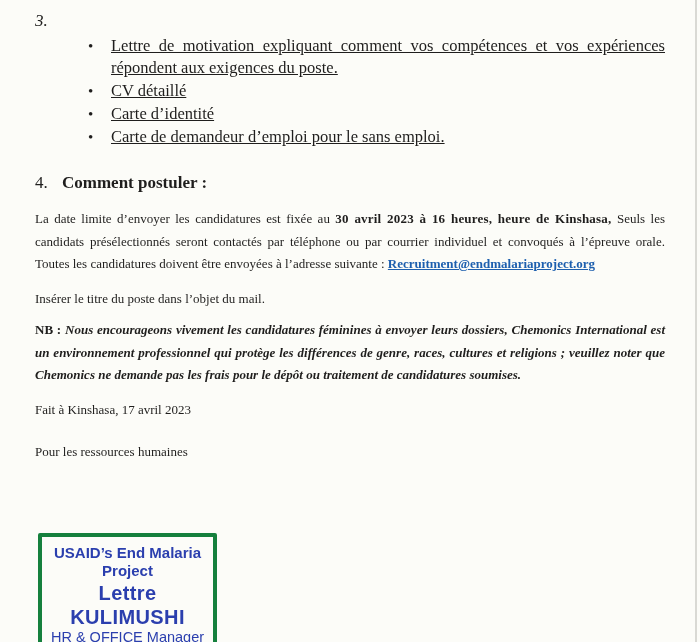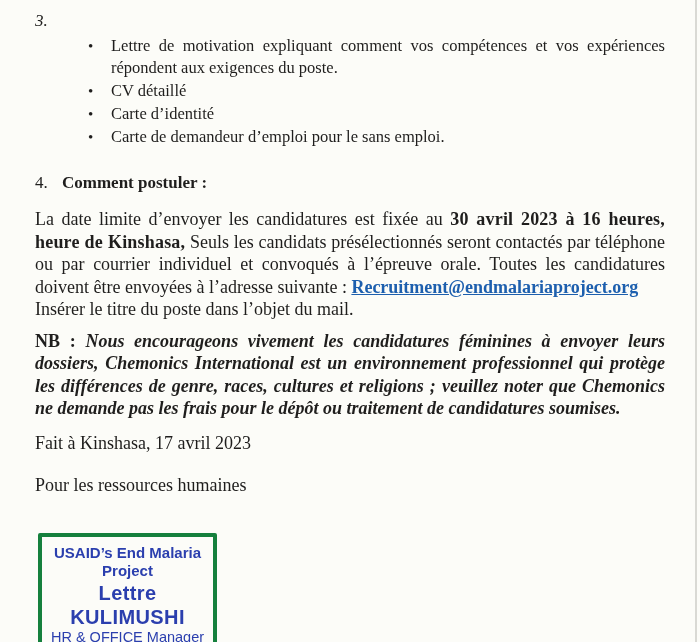--- a/index.html
+++ b/index.html
@@ -27,45 +27,46 @@
   }
   .section-heading .num { width: 27px; flex: 0 0 27px; }
   .h3 .num { font-style: italic; }
   .h3 .title { font-weight: bold; font-style: italic; letter-spacing: .2px; }
   .h4 { margin-top: 24px; }
   .h4 .title { font-weight: bold; }
   ul.bullets {
     list-style: none;
     margin-top: 3px;
     padding-left: 53px;
+    text-decoration: underline;
   }
   ul.bullets li {
     position: relative;
     font-size: 16.5px; line-height: 22px;
     padding-left: 23px;
     margin-bottom: 1px;
     text-align: justify;
   }
   ul.bullets li::before {
     content: "•";
     position: absolute; left: 0; top: 0;
     font-size: 15px;
   }
   .body-text {
-    font-size: 18px; line-height: 22.5px;
+    font-size: 13px; line-height: 22.5px;
   }
   .apply-para { margin-top: 14px; text-align: justify; }
   .apply-para b { letter-spacing: .2px; }
   .email-link {
     color: #1d5fae;
     font-weight: bold;
     text-decoration: underline;
     cursor: pointer;
   }
-  .subject-line { text-align: left; }
+  .subject-line { text-align: left; margin-top: 12px; }
   .nb-para { margin-top: 9px; text-align: justify; }
   .nb-para .nb-label { font-weight: bold; }
   .nb-para .nb-text { font-weight: bold; font-style: italic; }
   .place-date { margin-top: 12px; }
   .signoff { margin-top: 20px; }
   .stamp {
     position: absolute;
     left: 38px; top: 533px;
     width: 179px;
     border: 4px solid #15803d;

